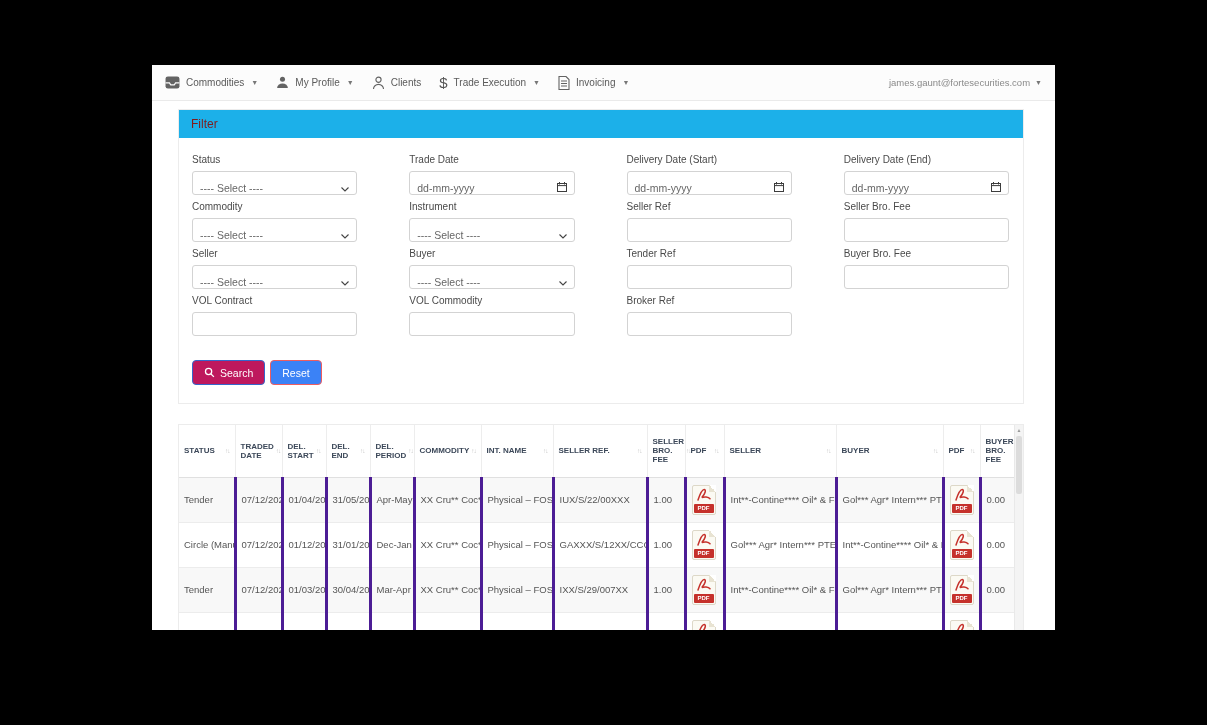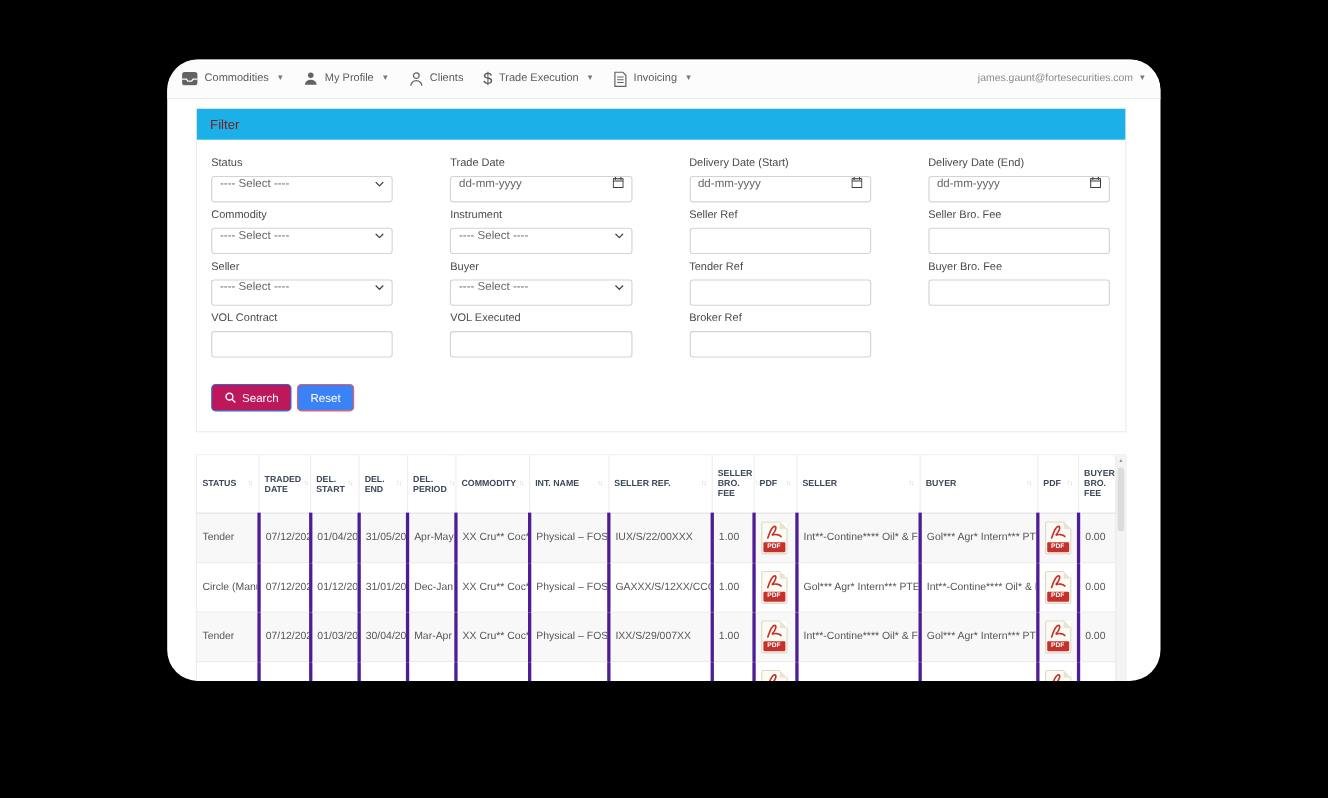--- a/index.html
+++ b/index.html
@@ -1,19 +1,19 @@
 <!DOCTYPE html>
 <html><head>
 <meta charset="utf-8">
 <style>
   * { box-sizing: border-box; margin: 0; padding: 0; }
   html,body { width:1207px; height:725px; background:#000; overflow:hidden;
     font-family:"Liberation Sans","DejaVu Sans",sans-serif; }
-  .window { position:absolute; left:152px; top:54px; width:903px; height:565px;
-    background:#fff; overflow:hidden;border-radius:28px; }
+  .window { position:absolute; left:152px; top:65px; width:903px; height:565px;
+    background:#fff; overflow:hidden; }
 
   
   .navbar { height:36px; display:flex; align-items:center; padding:0 13px;
     background:#fcfcfc; border-bottom:1px solid #eaeaea; }
   .nav-items { display:flex; align-items:center; }
   .nav-item { display:inline-flex; align-items:center; gap:6px; margin-right:18px;
     font-size:10px; color:#5a5a5a; cursor:pointer; white-space:nowrap; }
   .nav-item svg { display:block; }
   .nav-caret { font-size:7px; color:#777; margin-left:1px; }
   .nav-user { margin-left:auto; font-size:9.5px; color:#8a8a8a; display:flex;
@@ -24,21 +24,21 @@
   .content { padding:8px 31px 0 26px; }
   .card { border:1px solid #ececec; background:#fff; }
 
   
   .filter-header { background:#1cb0e9; color:#7f1d1d; font-size:12px; height:28px;
     line-height:28px; padding:0 12px; }
   .filter-grid { display:grid; grid-template-columns:repeat(4,1fr);
     column-gap:52px; row-gap:4px; padding:14px 14px 0 13px; }
   .f-label { font-size:10px; color:#4a4a4a; margin:2px 0 6px; }
   .f-control { height:24px; border:1px solid #d3d3d3; border-radius:3px;
-    background:#fff; display:flex; align-items:flex-start; justify-content:space-between;
+    background:#fff; display:flex; align-items:flex-end; justify-content:space-between;
     padding:0 7px; font-size:10.5px; color:#666; cursor:pointer; }
   .f-control .ph { color:#666; }
   .filter-actions { padding:24px 14px 18px 13px; display:flex; gap:5px; }
   .btn { height:25px; border-radius:4px; border:1px solid transparent; color:#fff;
     font-size:10.5px; display:inline-flex; align-items:center; gap:5px;
     padding:0 11px; cursor:pointer; font-family:inherit; }
   .btn-search { background:#be185d; border-color:#3566cb; }
   .btn-reset { background:#3b82f6; border-color:#ee5d60; }
 
   
@@ -242,21 +242,21 @@
               <span class="ph"></span>
             </div>
           </div>
           <div class="f-field">
             <div class="f-label">VOL Contract</div>
             <div class="f-control">
               <span class="ph"></span>
             </div>
           </div>
           <div class="f-field">
-            <div class="f-label">VOL Executed</div>
+            <div class="f-label">VOL Commodity</div>
             <div class="f-control">
               <span class="ph"></span>
             </div>
           </div>
           <div class="f-field">
             <div class="f-label">Broker Ref</div>
             <div class="f-control">
               <span class="ph"></span>
             </div>
           </div>

